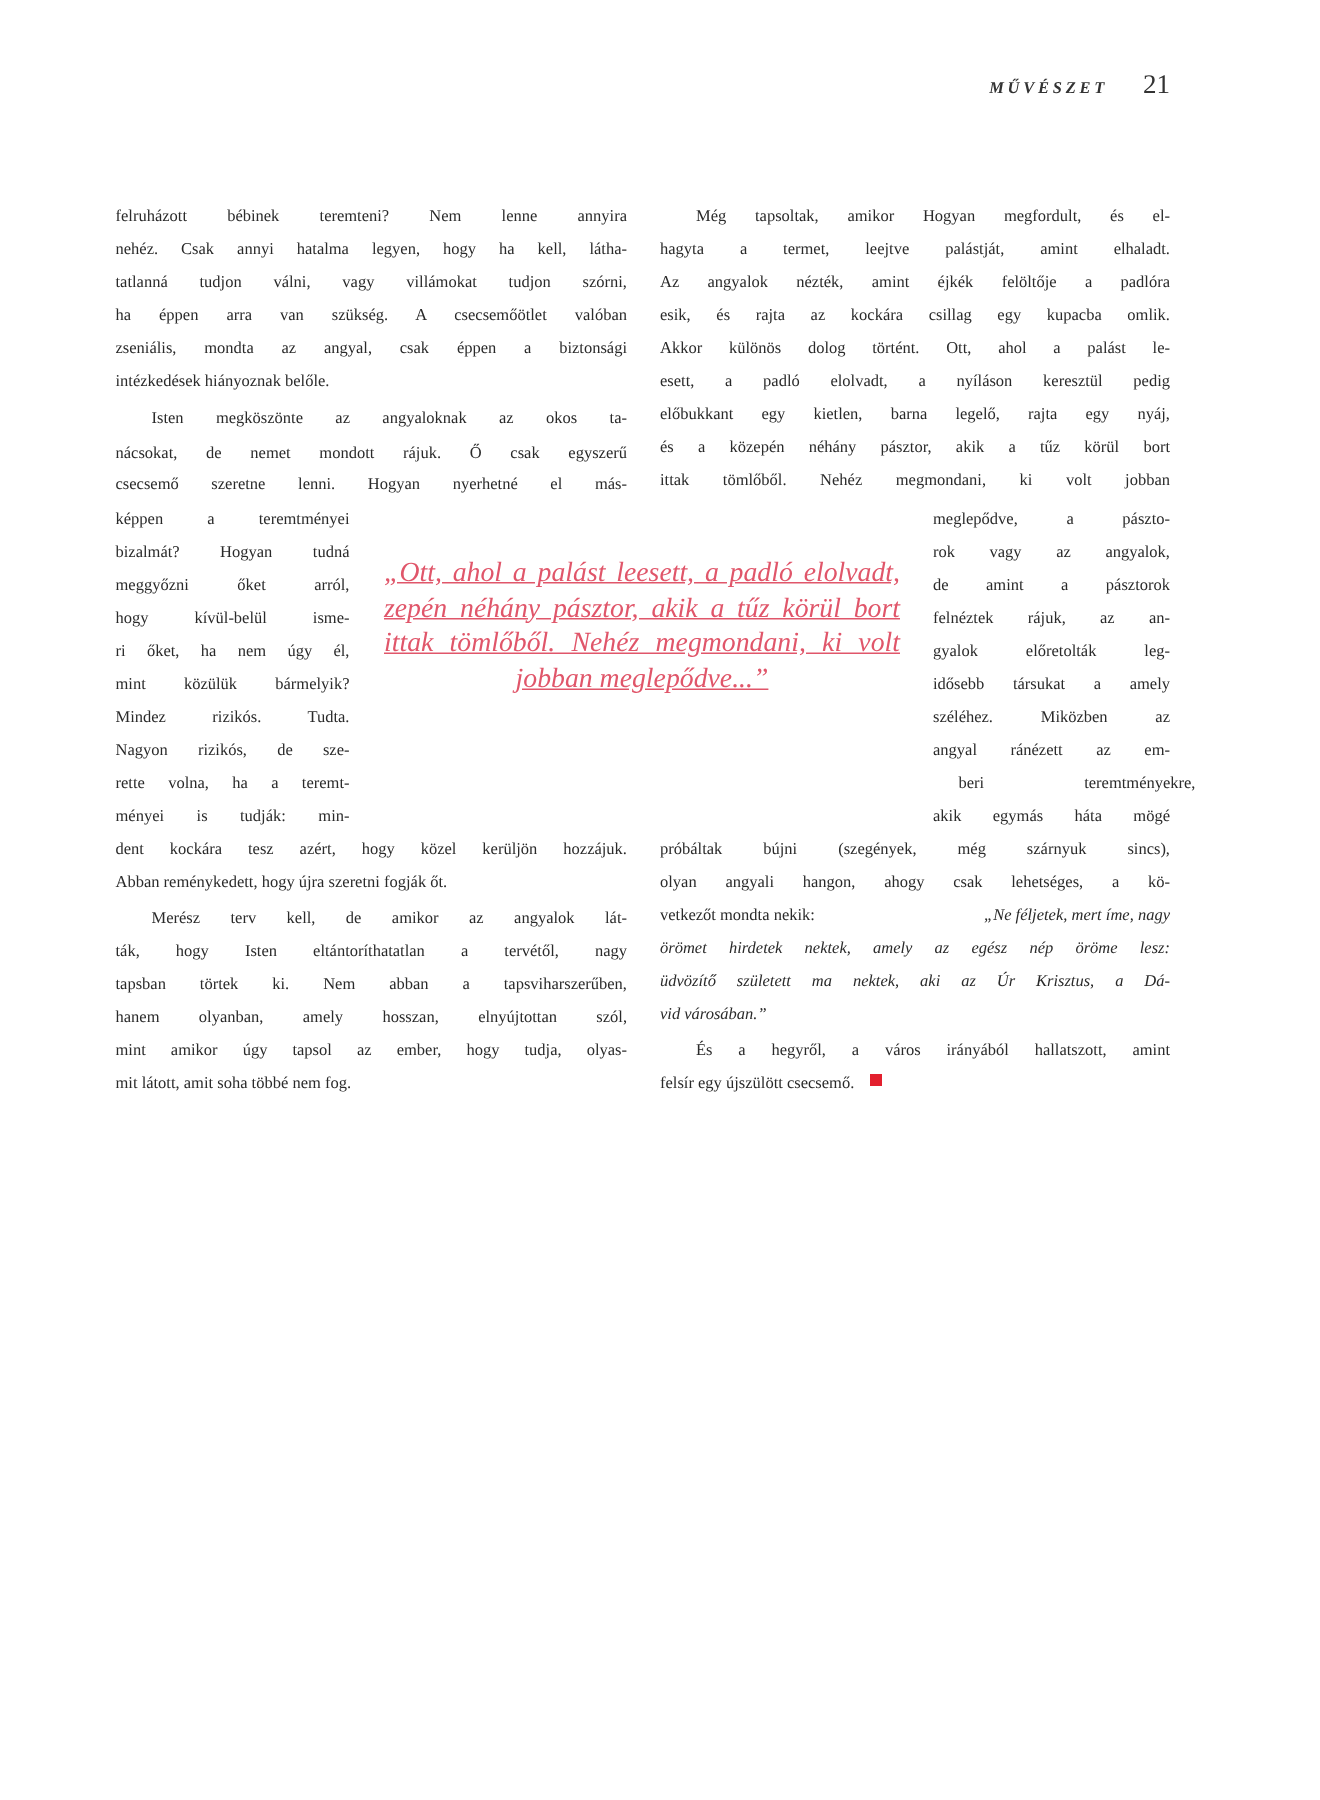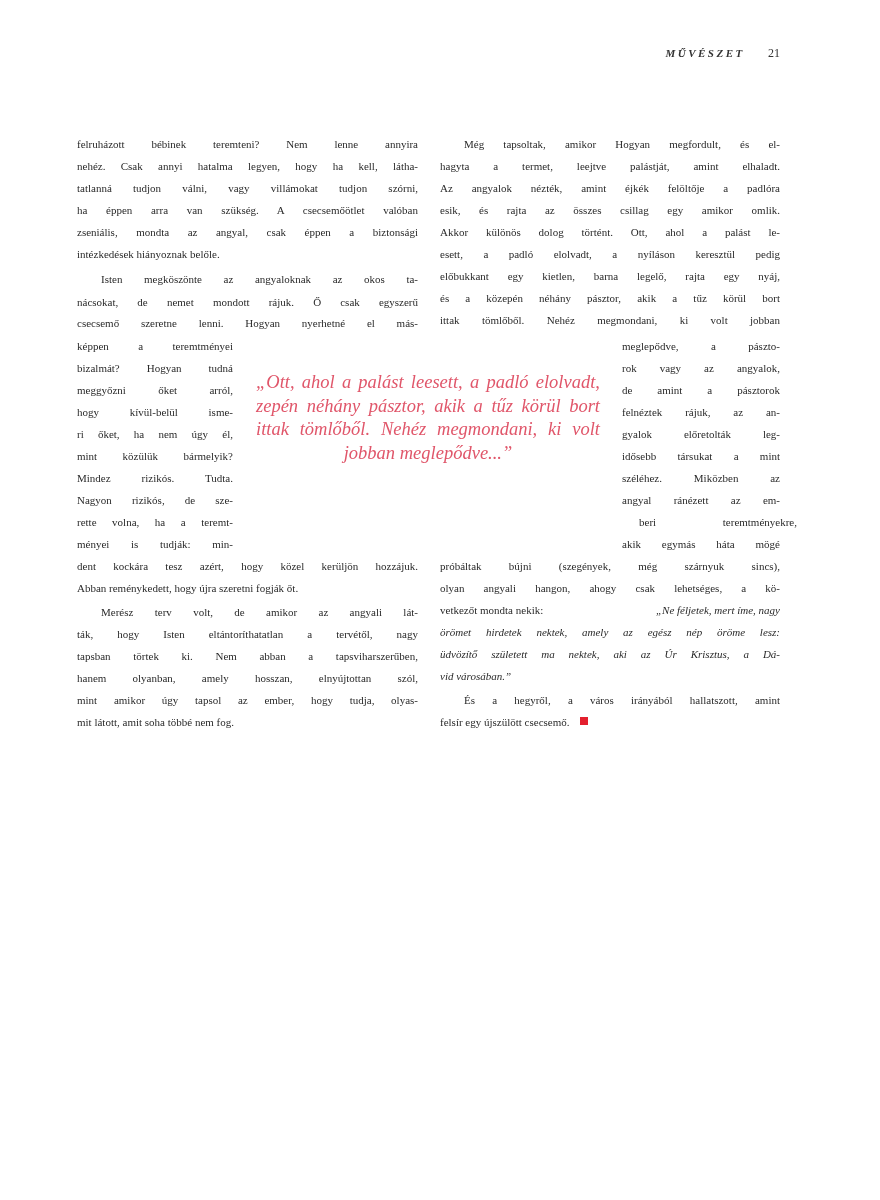--- a/index.html
+++ b/index.html
@@ -1,28 +1,28 @@
 <!DOCTYPE html>
 <html><head>
   <meta charset="utf-8">
   <style>
     html, body { margin: 0; padding: 0; background: #ffffff; }
     body { width: 880px; height: 1200px; position: relative; overflow: hidden;
            font-family: "Liberation Serif", "DejaVu Serif", serif; color: #2a2a2a; }
     .header { position: absolute; top: 46px; right: 100px; font-size: 11px;
               letter-spacing: 2.5px; color: #333; }
     .header .section { font-style: italic; font-weight: bold; }
-    .header .pagenum { margin-left: 18px; letter-spacing: 0; font-size: 12px; }
+    .header .pagenum { margin-left: 18px; letter-spacing: 0; font-size: 18px; }
     .line { position: absolute; font-size: 11px; line-height: 22px; white-space: nowrap; }
     .just { text-align: justify; text-align-last: justify; }
     .left-col .line { left: 77px; }
     .right-col .line { left: 440px; }
     .pullquote { position: absolute; left: 256px; top: 371px; width: 344px;
                  color: #e0566a; font-style: italic; font-size: 18.5px; line-height: 23.5px; }
-    .pullquote .pq-line { display: block; text-align: justify; text-align-last: justify; white-space: nowrap; }
+    .pullquote .pq-line { display: block; text-align: justify; text-align-last: justify; white-space: nowrap; text-decoration: underline; }
     .pullquote .pq-line.last { text-align: center; text-align-last: center; }
     .end-mark { display: inline-block; width: 8px; height: 8px; background: #e3202e;
                 margin-left: 10px; vertical-align: 1px; }
     i.em { font-style: italic; }
   </style>
 </head>
 <body>
 
 <div class="header">
   <span class="section">MŰVÉSZET</span>
@@ -44,51 +44,51 @@
   <div class="line just" style="top:379px;width:156px">meggyőzni őket arról,</div>
   <div class="line just" style="top:401px;width:156px">hogy kívül-belül isme-</div>
   <div class="line just" style="top:423px;width:156px">ri őket, ha nem úgy él,</div>
   <div class="line just" style="top:445px;width:156px">mint közülük bármelyik?</div>
   <div class="line just" style="top:467px;width:156px">Mindez rizikós. Tudta.</div>
   <div class="line just" style="top:489px;width:156px">Nagyon rizikós, de sze-</div>
   <div class="line just" style="top:511px;width:156px">rette volna, ha a teremt-</div>
   <div class="line just" style="top:533px;width:156px">ményei is tudják: min-</div>
   <div class="line just" style="top:555px;width:341px">dent kockára tesz azért, hogy közel kerüljön hozzájuk.</div>
   <div class="line" style="top:577px">Abban reménykedett, hogy újra szeretni fogják őt.</div>
-  <div class="line just" style="top:601px;left:101px;width:317px">Merész terv volt, de amikor az angyali lát-</div>
+  <div class="line just" style="top:601px;left:101px;width:317px">Merész terv kell, de amikor az angyalok lát-</div>
   <div class="line just" style="top:623px;width:341px">ták, hogy Isten eltántoríthatatlan a tervétől, nagy</div>
   <div class="line just" style="top:645px;width:341px">tapsban törtek ki. Nem abban a tapsviharszerűben,</div>
   <div class="line just" style="top:667px;width:341px">hanem olyanban, amely hosszan, elnyújtottan szól,</div>
   <div class="line just" style="top:689px;width:341px">mint amikor úgy tapsol az ember, hogy tudja, olyas-</div>
   <div class="line" style="top:711px">mit látott, amit soha többé nem fog.</div>
 </div>
 
 <div class="pullquote">
   <span class="pq-line">„Ott, ahol a palást leesett, a padló elolvadt,</span>
   <span class="pq-line">zepén néhány pásztor, akik a tűz körül bort</span>
   <span class="pq-line">ittak tömlőből. Nehéz megmondani, ki volt</span>
   <span class="pq-line last">jobban meglepődve...”</span>
 </div>
 
 <div class="right-col">
   <div class="line just" style="top:133px;left:464px;width:316px">Még tapsoltak, amikor Hogyan megfordult, és el-</div>
   <div class="line just" style="top:155px;width:340px">hagyta a termet, leejtve palástját, amint elhaladt.</div>
   <div class="line just" style="top:177px;width:340px">Az angyalok nézték, amint éjkék felöltője a padlóra</div>
-  <div class="line just" style="top:199px;width:340px">esik, és rajta az összes csillag egy amikor omlik.</div>
+  <div class="line just" style="top:199px;width:340px">esik, és rajta az kockára csillag egy kupacba omlik.</div>
   <div class="line just" style="top:221px;width:340px">Akkor különös dolog történt. Ott, ahol a palást le-</div>
   <div class="line just" style="top:243px;width:340px">esett, a padló elolvadt, a nyíláson keresztül pedig</div>
   <div class="line just" style="top:265px;width:340px">előbukkant egy kietlen, barna legelő, rajta egy nyáj,</div>
   <div class="line just" style="top:287px;width:340px">és a közepén néhány pásztor, akik a tűz körül bort</div>
   <div class="line just" style="top:309px;width:340px">ittak tömlőből. Nehéz megmondani, ki volt jobban</div>
   <div class="line just" style="top:335px;left:622px;width:158px">meglepődve, a pászto-</div>
   <div class="line just" style="top:357px;left:622px;width:158px">rok vagy az angyalok,</div>
   <div class="line just" style="top:379px;left:622px;width:158px">de amint a pásztorok</div>
   <div class="line just" style="top:401px;left:622px;width:158px">felnéztek rájuk, az an-</div>
   <div class="line just" style="top:423px;left:622px;width:158px">gyalok előretolták leg-</div>
-  <div class="line just" style="top:445px;left:622px;width:158px">idősebb társukat a mint</div>
+  <div class="line just" style="top:445px;left:622px;width:158px">idősebb társukat a amely</div>
   <div class="line just" style="top:467px;left:622px;width:158px">széléhez. Miközben az</div>
   <div class="line just" style="top:489px;left:622px;width:158px">angyal ránézett az em-</div>
   <div class="line just" style="top:511px;left:639px;width:158px">beri teremtményekre,</div>
   <div class="line just" style="top:533px;left:622px;width:158px">akik egymás háta mögé</div>
   <div class="line just" style="top:555px;width:340px">próbáltak bújni (szegények, még szárnyuk sincs),</div>
   <div class="line just" style="top:577px;width:340px">olyan angyali hangon, ahogy csak lehetséges, a kö-</div>
   <div class="line" style="top:599px;width:340px;display:flex;justify-content:space-between">
     <span style="white-space:pre">vetkezőt mondta nekik: </span>
       <i class="em">„Ne féljetek, mert íme, nagy</i>
   </div>

